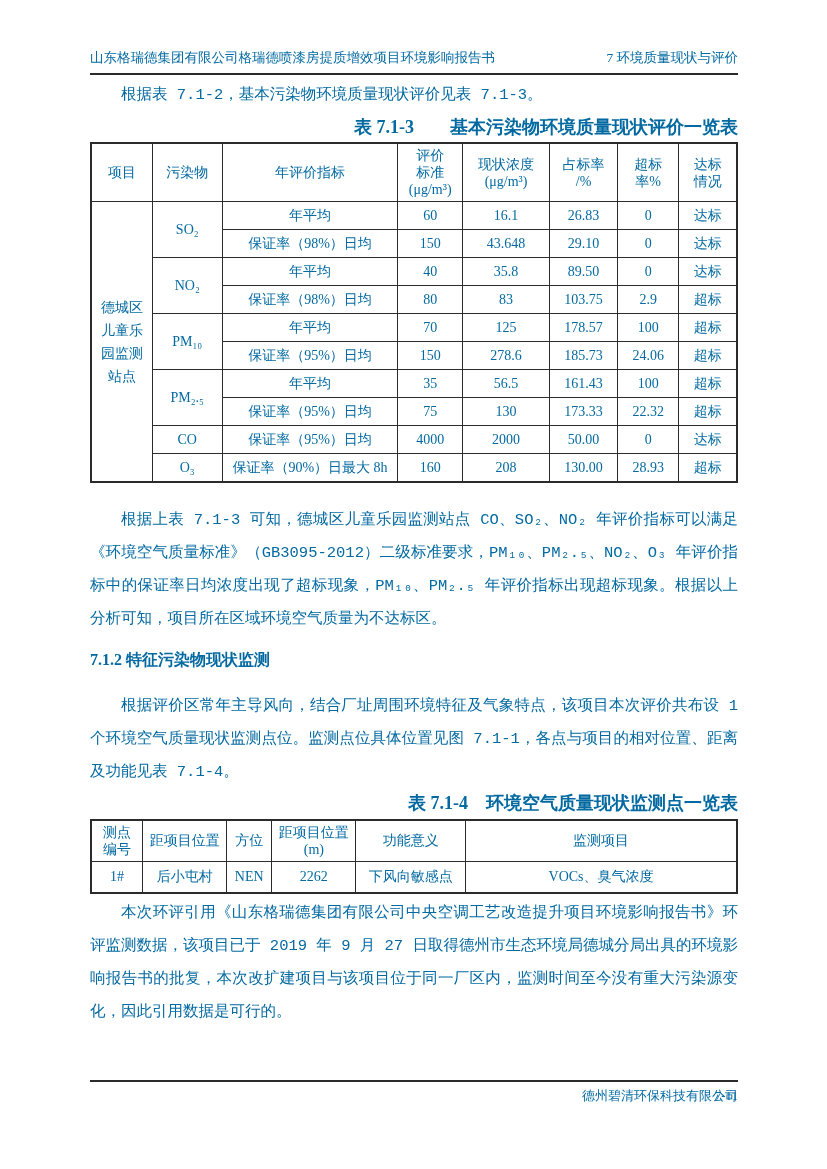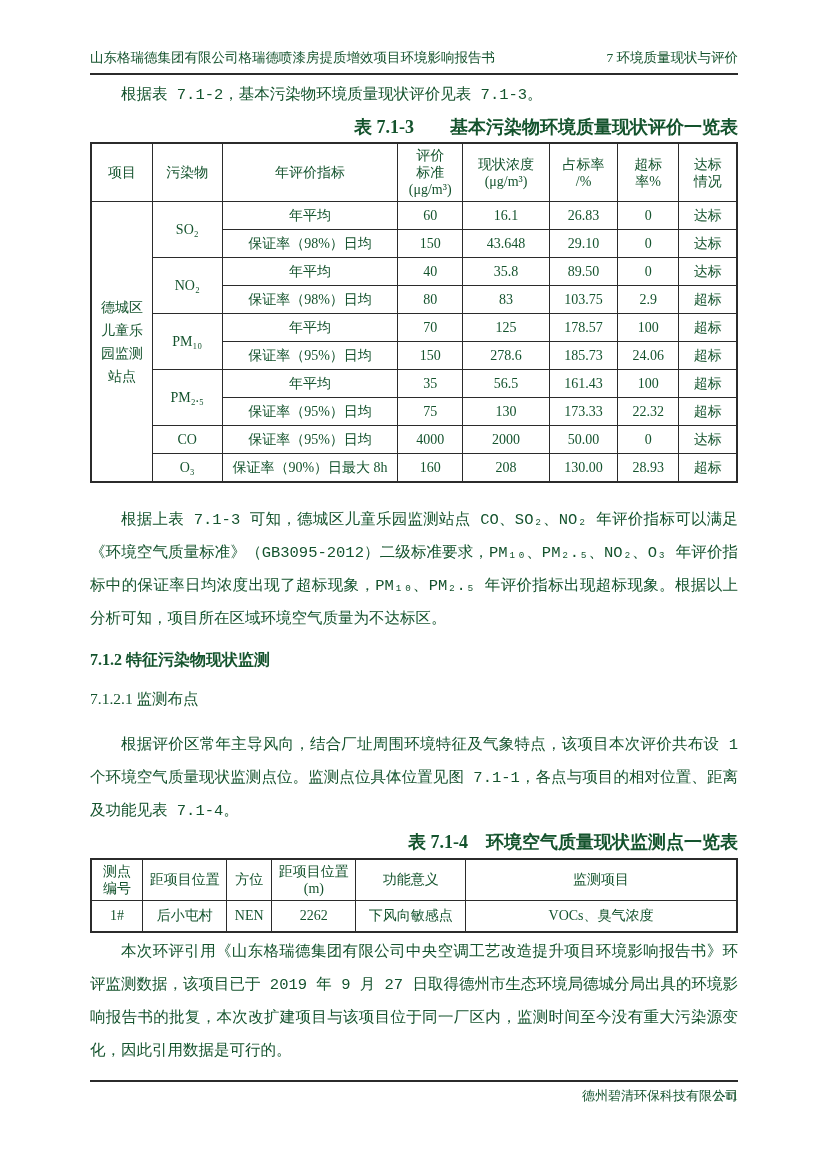--- a/index.html
+++ b/index.html
@@ -1,18 +1,18 @@
 <!DOCTYPE html>
 <html lang="zh"><head>
 <meta charset="utf-8">
 <style>
   html,body { margin:0; padding:0; background:#ffffff; }
   .page {
     position:relative; width:827px; height:1169px; margin:0 auto;
-    background:#ffffff; color:#14532d; overflow:hidden; box-sizing:border-box;
+    background:#ffffff; color:#0369a1; overflow:hidden; box-sizing:border-box;
     font-family:"Liberation Serif","DejaVu Serif",serif;
   }
   .margins { margin:0 89px 0 90px; }
 
   
   .doc-header {
     display:flex; justify-content:space-between; align-items:flex-end;
     padding:50px 0 7px 0; border-bottom:2px solid #2b2b2b;
     font-size:13.5px; line-height:16px; white-space:nowrap;
   }
@@ -202,21 +202,20 @@
           <td>130.00</td>
           <td>28.93</td>
           <td>超标</td>
         </tr>
       </tbody>
     </table>
 
     <p class="body-text p-analysis">根据上表 7.1-3 可知，德城区儿童乐园监测站点 CO、SO₂、NO₂ 年评价指标可以满足《环境空气质量标准》（GB3095-2012）二级标准要求，PM₁₀、PM₂.₅、NO₂、O₃ 年评价指标中的保证率日均浓度出现了超标现象，PM₁₀、PM₂.₅ 年评价指标出现超标现象。根据以上分析可知，项目所在区域环境空气质量为不达标区。</p>
 
     <h2 class="h-bold">7.1.2 特征污染物现状监测</h2>
-    <h3 class="h-sub">7.1.2.1 监测布点</h3>
     <p class="body-text p-monitor">根据评价区常年主导风向，结合厂址周围环境特征及气象特点，该项目本次评价共布设 1 个环境空气质量现状监测点位。监测点位具体位置见图 7.1-1，各点与项目的相对位置、距离及功能见表 7.1-4。</p>
 
     <div class="table-title table-title2">表 7.1-4　环境空气质量现状监测点一览表</div>
 
     <table class="datatable t2">
       <colgroup>
         <col style="width:8%">
           <col style="width:13%">
           <col style="width:7%">
         <col style="width:13%">

